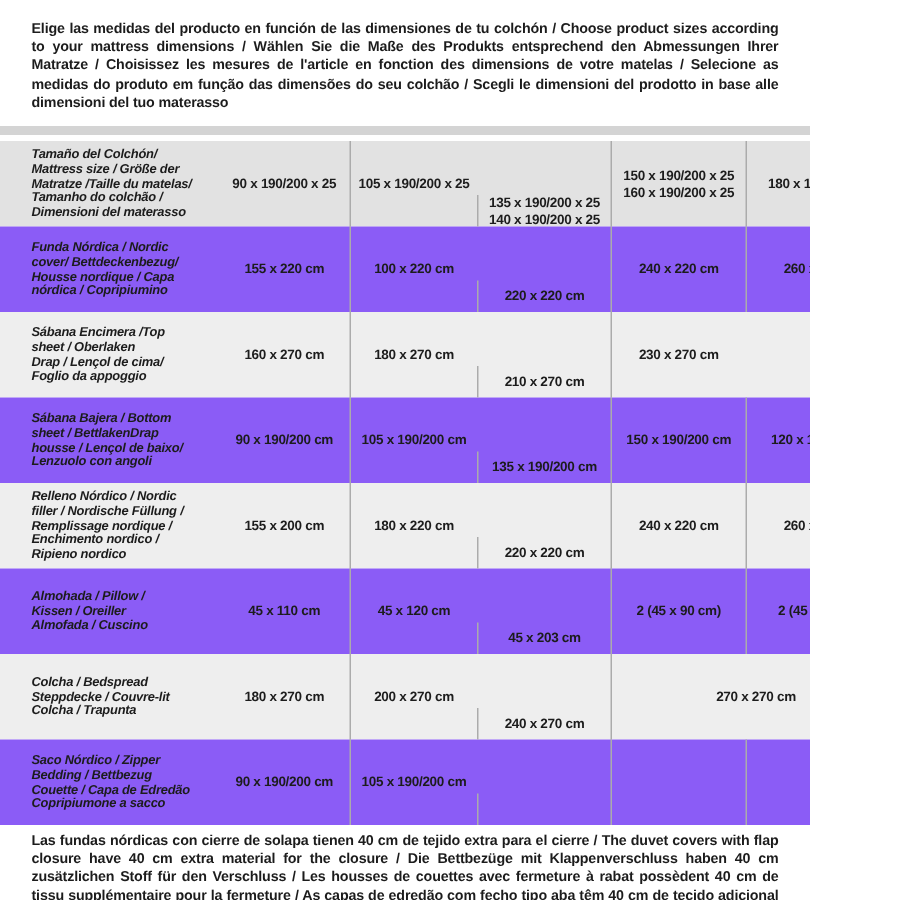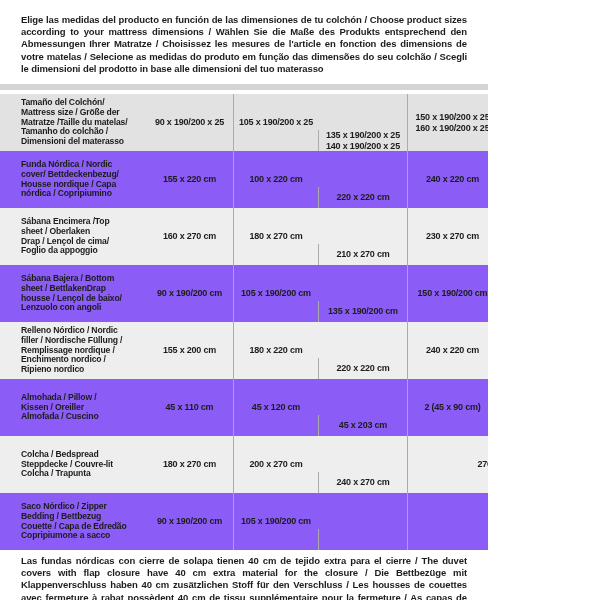--- a/index.html
+++ b/index.html
@@ -6,21 +6,21 @@
     margin: 0;
     padding: 0;
     width: 600px;
     height: 600px;
     background: #ffffff;
     font-family: "Liberation Sans", "DejaVu Sans", sans-serif;
     color: #1c1c1c;
     -webkit-font-smoothing: antialiased;
   }
   .page {
-    width: 488px;
+    width: 540px;
     height: 600px;
     overflow: hidden;
     position: relative;
   }
   .intro {
     margin: 14px 21px 0 21px;
     font-size: 9.5px;
     line-height: 12.2px;
     font-weight: bold;
     text-align: justify;
@@ -53,20 +53,21 @@
   }
   .cell.label {
     width: 146px;
     padding-left: 21px;
     padding-right: 2px;
     justify-content: flex-start;
     text-align: left;
     font-size: 8.6px;
     line-height: 9.8px;
     letter-spacing: -0.15px;
+    font-style: italic;
   }
   .cell.value {
     justify-content: center;
     text-align: center;
     font-size: 9px;
     line-height: 11px;
     letter-spacing: -0.2px;
   }
   .cell.c2 { width: 87px; }
   .cell.c3 { width: 85px; border-left: 1px solid #ababab; }

